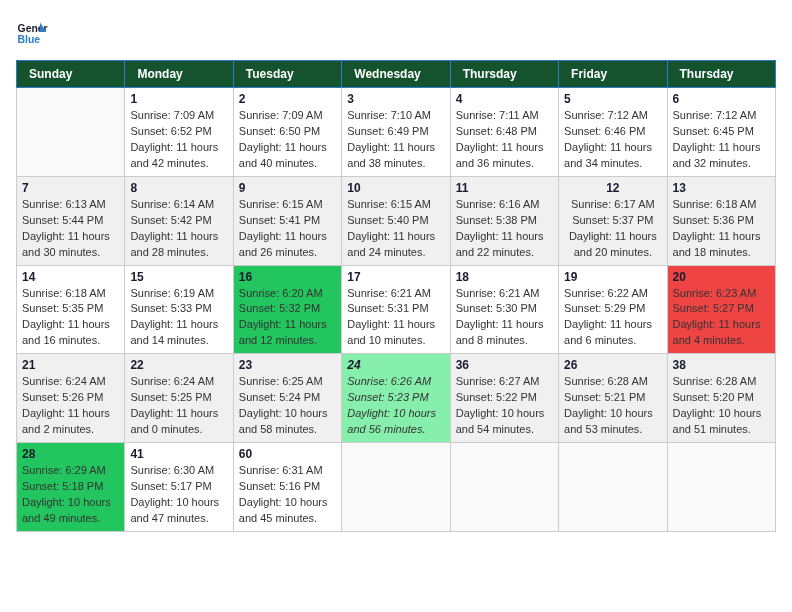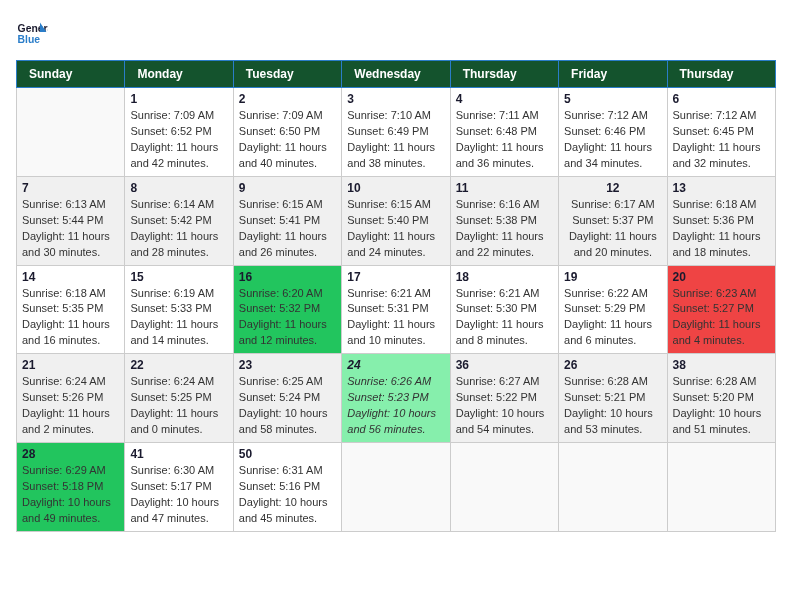--- a/index.html
+++ b/index.html
@@ -219,21 +219,21 @@
       <tr>
         <td style="background: #22c55e;">
           <span class="day-number">28</span>
           <div class="day-info">Sunrise: 6:29 AM<br>Sunset: 5:18 PM<br>Daylight: 10 hours<br>and 49 minutes.</div>
         </td>
         <td style="background: rgb(255, 255, 255);">
           <span class="day-number">41</span>
           <div class="day-info">Sunrise: 6:30 AM<br>Sunset: 5:17 PM<br>Daylight: 10 hours<br>and 47 minutes.</div>
         </td>
         <td style="background: rgb(255, 255, 255);">
-          <span class="day-number">50</span>
+          <span class="day-number">60</span>
           <div class="day-info">Sunrise: 6:31 AM<br>Sunset: 5:16 PM<br>Daylight: 10 hours<br>and 45 minutes.</div>
         </td>
         <td class="empty" style="background: rgb(249, 249, 249);"></td>
         <td class="empty" style="background: rgb(249, 249, 249);"></td>
         <td class="empty" style="background: rgb(249, 249, 249);"></td>
         <td class="empty" style="background: rgb(249, 249, 249);"></td>
       </tr>
     </tbody>
 </table>
 

